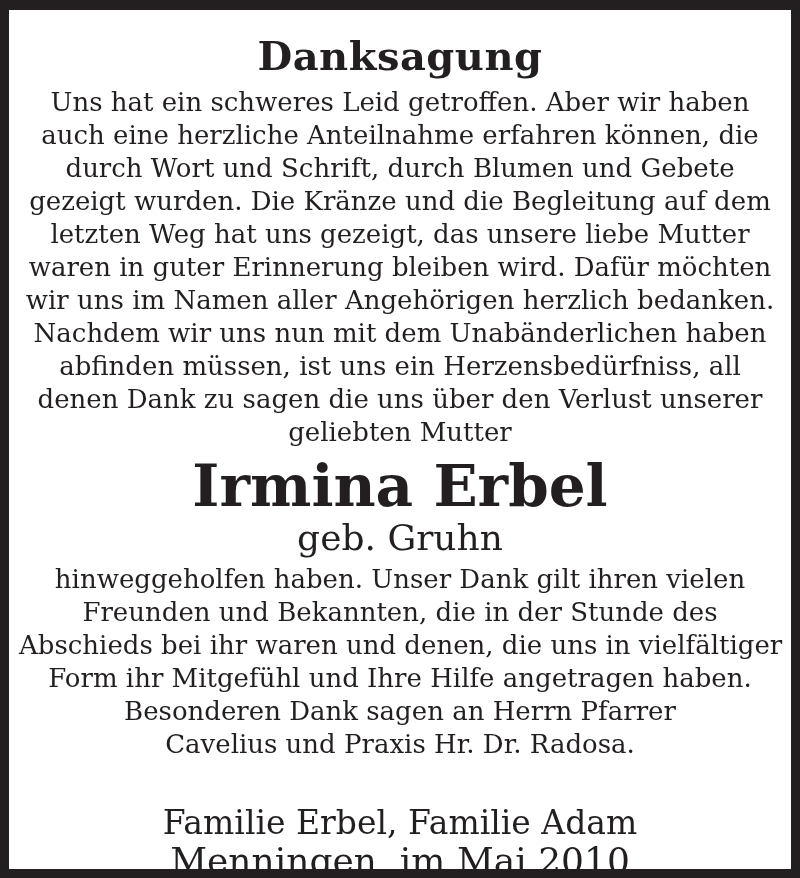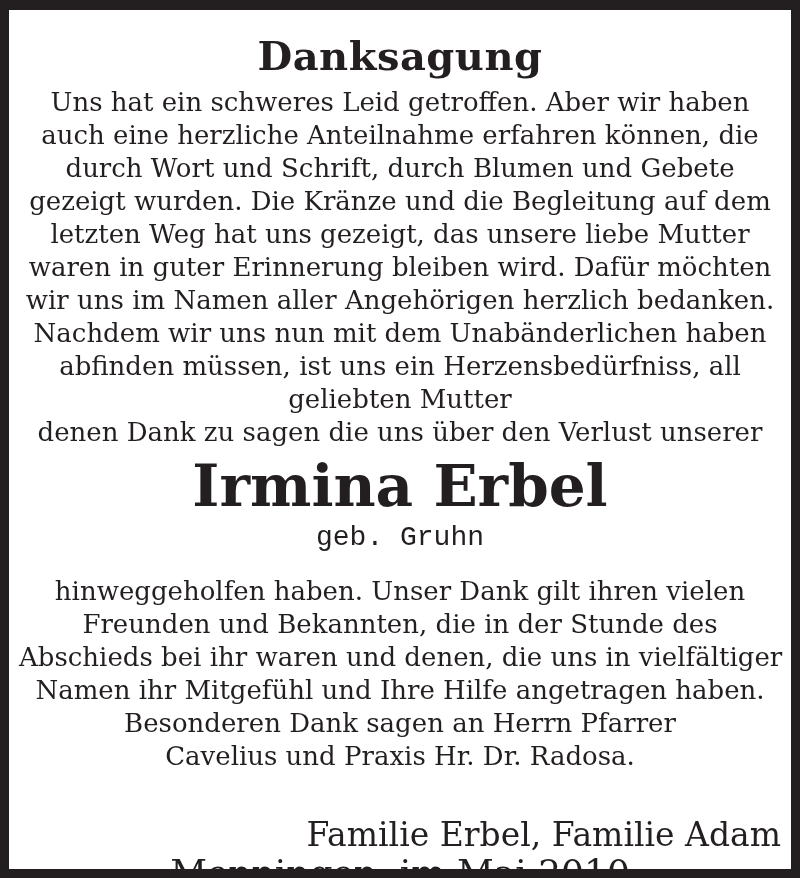--- a/index.html
+++ b/index.html
@@ -37,30 +37,28 @@
     line-height: 33px;
     white-space: nowrap;
   }
   .deceased-name {
     font-size: 58px;
     font-weight: bold;
     line-height: 66px;
     margin: 4px 0 2px 0;
   }
   .maiden-name {
-    font-size: 28px;
+    font-size: 36px;
     line-height: 34px;
-    margin-bottom: 20px;
-    font-family: Liberation Mono, monospace;
+    margin-bottom: 8px;
   }
   .signature {
     font-size: 33px;
     line-height: 40px;
     margin-top: 42px;
-    text-align: right;
   }
   .place-date {
     font-size: 36px;
     line-height: 36px;
   }
 </style>
 </head>
 <body>
 
 <div class="notice-frame">
@@ -71,32 +69,32 @@
     <div>
       <div class="body-line">Uns hat ein schweres Leid getroffen. Aber wir haben</div>
       <div class="body-line">auch eine herzliche Anteilnahme erfahren können, die</div>
       <div class="body-line">durch Wort und Schrift, durch Blumen und Gebete</div>
       <div class="body-line">gezeigt wurden. Die Kränze und die Begleitung auf dem</div>
       <div class="body-line">letzten Weg hat uns gezeigt, das unsere liebe Mutter</div>
       <div class="body-line">waren in guter Erinnerung bleiben wird. Dafür möchten</div>
       <div class="body-line">wir uns im Namen aller Angehörigen herzlich bedanken.</div>
       <div class="body-line">Nachdem wir uns nun mit dem Unabänderlichen haben</div>
       <div class="body-line">abfinden müssen, ist uns ein Herzensbedürfniss, all</div>
+      <div class="body-line">denen Dank zu sagen die uns über den Verlust unserer</div>
       <div class="body-line">geliebten Mutter</div>
-      <div class="body-line">denen Dank zu sagen die uns über den Verlust unserer</div>
     </div>
 
     <div class="deceased-name">Irmina Erbel</div>
     <div class="maiden-name">geb. Gruhn</div>
 
     <div>
       <div class="body-line">hinweggeholfen haben. Unser Dank gilt ihren vielen</div>
       <div class="body-line">Freunden und Bekannten, die in der Stunde des</div>
       <div class="body-line">Abschieds bei ihr waren und denen, die uns in vielfältiger</div>
-      <div class="body-line">Namen ihr Mitgefühl und Ihre Hilfe angetragen haben.</div>
+      <div class="body-line">Form ihr Mitgefühl und Ihre Hilfe angetragen haben.</div>
       <div class="body-line">Besonderen Dank sagen an Herrn Pfarrer</div>
       <div class="body-line">Cavelius und Praxis Hr. Dr. Radosa.</div>
     </div>
 
     <div class="signature">Familie Erbel, Familie Adam</div>
     <div class="place-date">Menningen, im Mai 2010</div>
 
   </div>
 </div>
 

